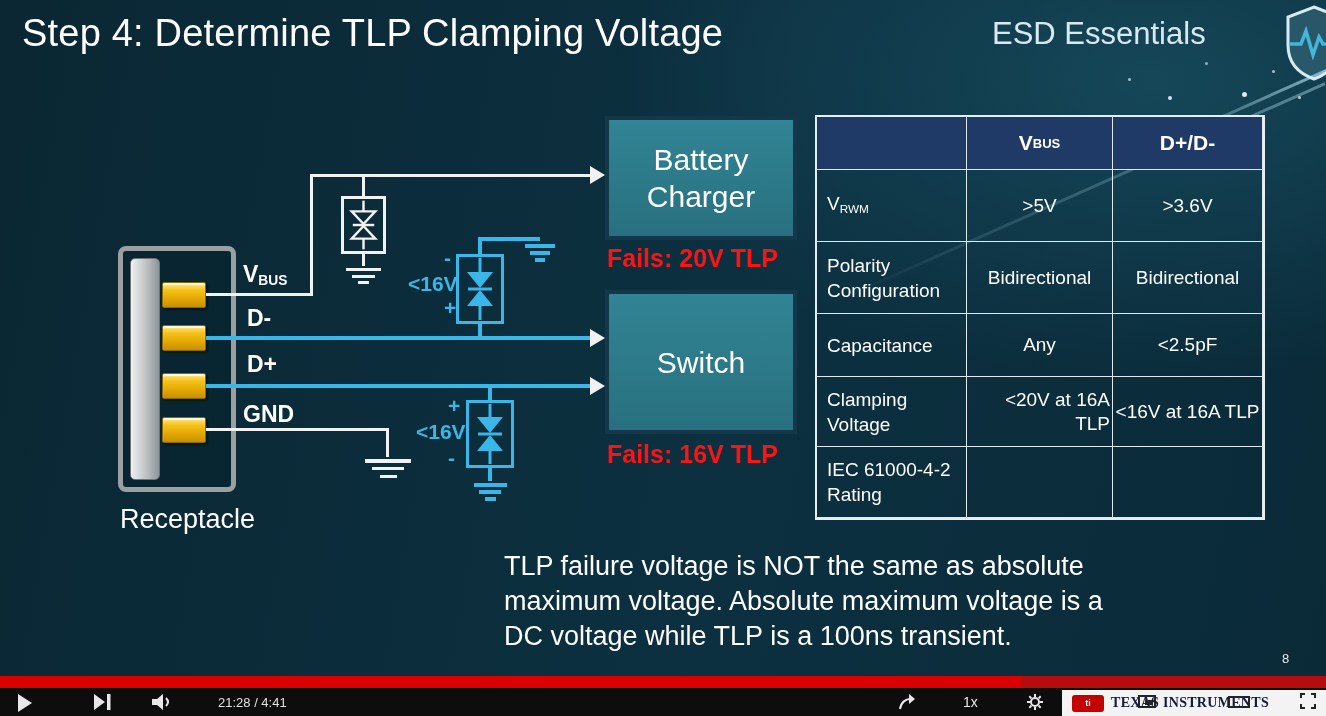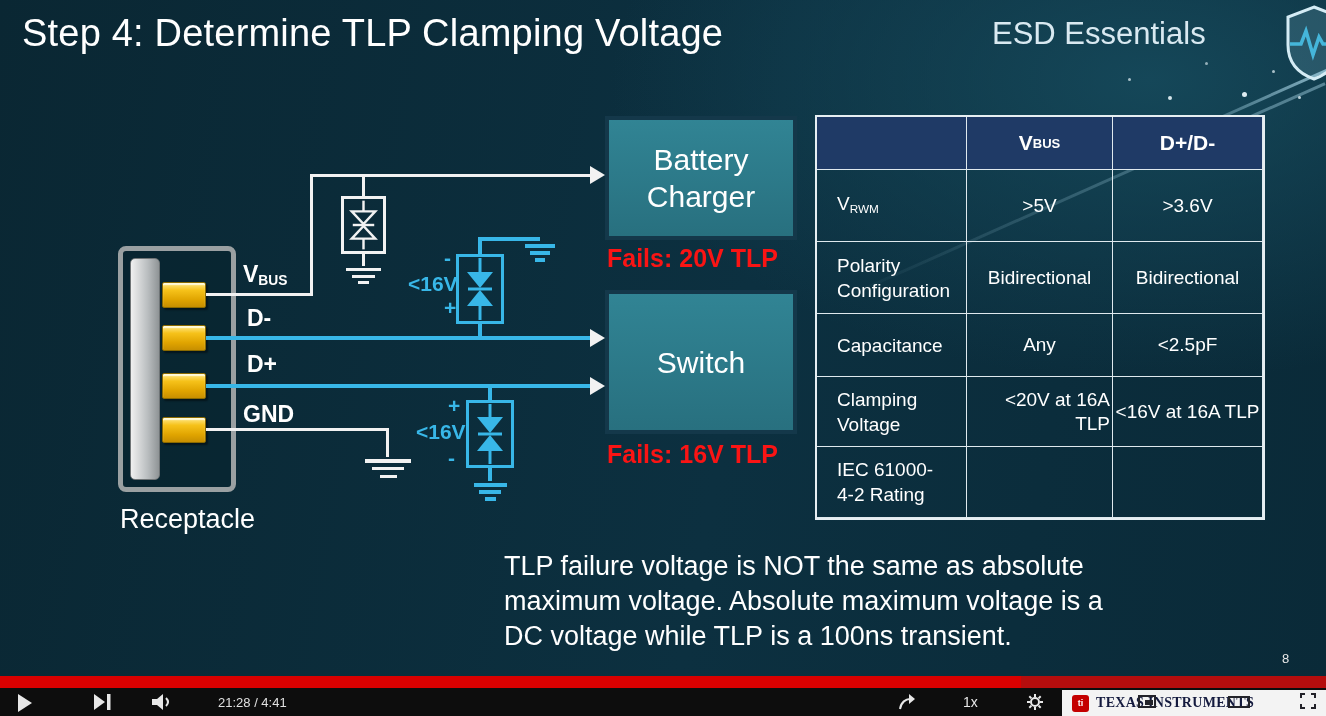--- a/index.html
+++ b/index.html
@@ -95,21 +95,21 @@
 
   
   #spec-table { left:815px; top:115px; display:grid;
     grid-template-columns:150px 146px 150px;
     grid-template-rows:53px 72px 72px 63px 70px 71px;
     border:2px solid #e6eef2; }
   .cell { border-right:1px solid #dfe9ee; border-bottom:1px solid #dfe9ee; color:#fff; }
   .th { background:#1f3a66; font-weight:bold; font-size:21px;
     display:flex; align-items:center; justify-content:center; }
   .th .sub, .tl .sub { font-size:.62em; vertical-align:-.25em; }
-  .tl { font-size:19px; padding:4px 20px; display:flex; align-items:center;
+  .tl { font-size:19px; padding:4px 10px; display:flex; align-items:center;
     text-align:left; line-height:25px; }
   .tv { font-size:19px; display:flex; align-items:center; justify-content:center;
     text-align:right; line-height:24px; padding:2px; }
 
   
   #footnote { left:504px; top:549px; width:700px; font-size:27px; line-height:35px; }
   #page-num { left:1282px; top:651px; font-size:13px; color:#e8e8e8; }
 
   
   #red-bar { left:0; top:676px; width:1326px; height:12px; background:#b50d0d; }
@@ -119,21 +119,21 @@
   #play-btn { left:18px; top:6px; width:0; height:0;
     border-top:9px solid transparent; border-bottom:9px solid transparent;
     border-left:14px solid #e8e8e8; }
   #next-btn{left:94px;top:6px} #vol-btn{left:152px;top:6px}
   #time{left:218px;top:7px;font-size:13px;color:#e0e0e0;white-space:nowrap}
   #share-btn{left:898px;top:5px}
   #speed{left:963px;top:6px;font-size:14px;color:#e8e8e8}
   #settings-btn{left:1026px;top:5px}
   #watermark { left:1062px; top:2px; width:264px; height:26px; background:#f3f3f3;
     display:flex; align-items:center; gap:7px; padding-left:10px; }
-  .ti-bug { width:17px; height:17px; background:#c40000; border-radius:3px; color:#fff;
+  .ti-bug { width:32px; height:17px; background:#c40000; border-radius:3px; color:#fff;
     font-size:9px; font-weight:bold; display:flex; align-items:center; justify-content:center; }
   .ti-text { font-family:"Liberation Serif", serif; font-weight:bold; font-size:14px;
     color:#141a3e; letter-spacing:.3px; }
   #miniplayer-btn { left:1138px; top:7px; width:18px; height:13px; border:2px solid #23232a; }
   #miniplayer-btn .mp-inner { position:absolute; right:1px; bottom:1px; width:8px; height:5px; background:#23232a; }
   #theater-btn { left:1228px; top:8px; width:22px; height:12px; border:2px solid #23232a; }
   #fullscreen-btn { left:1300px; top:5px; }
 </style>
 </head>
 <body>

